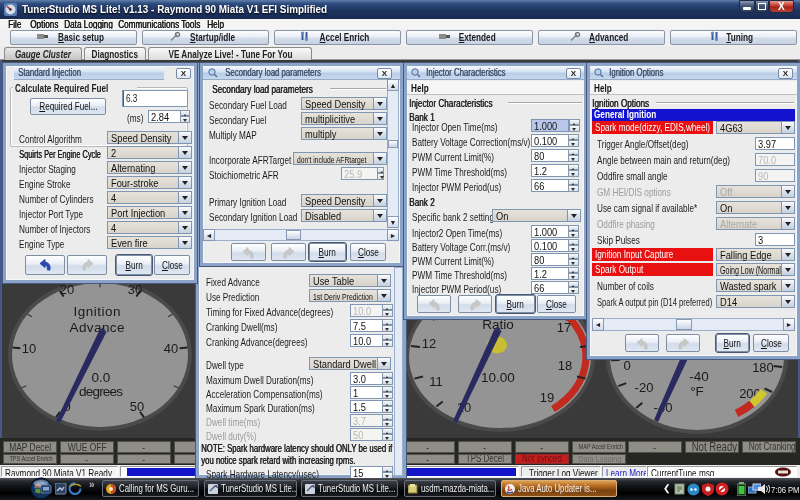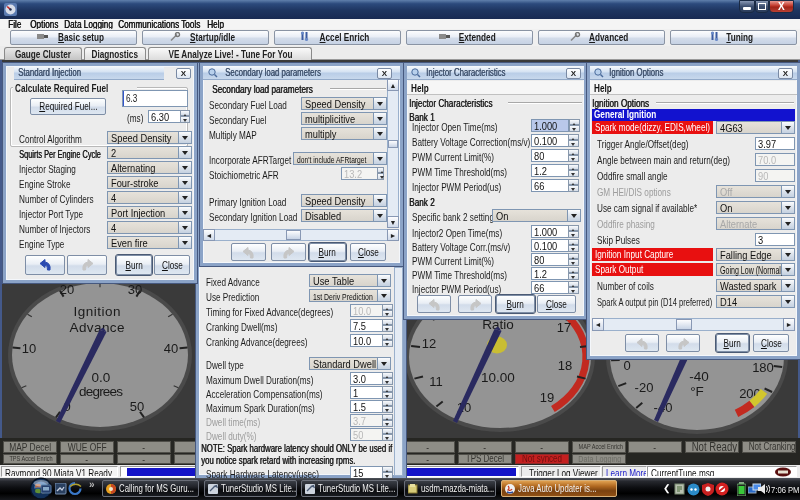--- a/index.html
+++ b/index.html
@@ -11,21 +11,21 @@
 #menubar { left:0; top:19px; width:800px; height:10px; background:#f4f4f4; }
 #toolbar { left:0; top:29px; width:800px; height:17px; background:#f0f0f0; }
 #tabrow { left:0; top:46px; width:800px; height:14px; background:#ececec; border-bottom:1px solid #9a9a9a; }
 .menu { position:absolute; font-size:10.5px; color:#111; text-shadow:0.5px 0 0 #111; }
 .menu u, .btn u, .tbtn u { text-decoration:underline; }
 .tbtn { position:absolute; top:30px; height:15px; border:1px solid #8a94a4; border-radius:2px;
   background:linear-gradient(#fdfdfe, #e9eef6 45%, #d3dcea 55%, #c6d2e4);
   font-size:10.5px; font-weight:bold; color:#1a1a1a; text-align:center; line-height:13px; }
 .tab { position:absolute; top:47px; height:13px; border:1px solid #8a8a8a; border-bottom:none; border-radius:3px 3px 0 0;
   background:linear-gradient(#fafafa,#dcdcdc); font-size:10.5px; font-weight:bold; color:#222; text-align:center; line-height:12px; }
-.tab.sel { background:linear-gradient(#e8e8e8,#c4c4c4); }
+.tab.sel { background:linear-gradient(#e8e8e8,#c4c4c4);font-style:italic; }
 .wbtn { position:absolute; top:0; height:13px; border-radius:0 0 4px 4px; border:1px solid #1a2a44; }
 .dlg { position:absolute; background:#ececec; border:3px solid #8ba3c7; outline:1px solid #46587e; box-shadow:inset 0 0 0 1px #f4f7fb; }
 .dtitle { position:absolute; height:14px;
   background:linear-gradient(#f7fafd, #d5e2f2 45%, #b9cde7 55%, #c8d8ec);
   border-bottom:1px solid #93aac9; font-size:10px; color:#41536e; text-shadow:0.5px 0 0 #41536e; }
 .dtitle span.t { position:absolute; top:1px; }
 .xbtn { position:absolute; width:15px; height:11px; border:1px solid #7a8aa4; border-radius:2px;
   background:linear-gradient(#fff,#dde6f2); color:#222; font-size:8px; font-weight:bold; text-align:center; line-height:10px; }
 .mbar { position:absolute; height:14px; background:#f6f6f6; border-bottom:1px solid #c0c0c0;
   font-size:10.5px; font-weight:bold; color:#111; }
@@ -171,20 +171,21 @@
 <div class="ind" style="left:458px;top:454px;width:54px;height:10px;font-size:10px;line-height:8px;"><span>TPS Decel</span></div>
 <div class="ind" style="left:515px;top:454px;width:54px;height:10px;font-size:10px;line-height:8px;background:#c41f1f;color:#701010;border-color:#8e2a2a"><span>Not synced</span></div>
 <div class="ind" style="left:572px;top:454px;width:54px;height:10px;font-size:9px;line-height:8px;color:#6d6d66"><span>Data Logging</span></div>
 <div class="abs" id="titlebar"></div>
 <svg class="abs" style="left:4px;top:2px" width="15" height="15">
 <rect x="0" y="1" width="13" height="13" rx="2" fill="#5a7ab0"></rect>
 <circle cx="6.5" cy="7.5" r="5" fill="#d8dde8"></circle>
 <path d="M6.5 7.5 L3.2 4.5" stroke="#c02020" stroke-width="1.6"></path>
 <circle cx="6.5" cy="7.5" r="1.2" fill="#203050"></circle>
     </svg>
+<div class="abs" style="left:22px;top:3px;color:#fff;font-size:11px;font-weight:bold;text-shadow:0 1px 2px #000"><span class="tx" style="transform:scaleX(0.9)">TunerStudio MS Lite! v1.13 - Raymond 90 Miata V1 EFI Simplified</span></div>
 <div class="abs wbtn" style="left:739px;width:16px;background:linear-gradient(#8898b4,#3c4e6e 50%,#2a3c5c)"></div>
 <div class="abs wbtn" style="left:755px;width:14px;background:linear-gradient(#8898b4,#3c4e6e 50%,#2a3c5c)"></div>
 <div class="abs wbtn" style="left:769px;width:25px;background:linear-gradient(#e89890,#c03528 45%,#a02318 55%,#b84034)"></div>
 <div class="abs" style="left:743px;top:7px;width:8px;height:2.5px;background:#fff;border-radius:1px"></div>
 <div class="abs" style="left:758px;top:3px;width:8px;height:7px;border:1.6px solid #fff"></div>
 <div class="abs" style="left:778px;top:1px;color:#fff;font-size:10px;font-weight:bold">X</div>
 <div class="abs" id="menubar"></div>
 <div class="menu" style="left:8px;top:18px"><span class="tx"><u>F</u>ile</span></div>
 <div class="menu" style="left:30px;top:18px"><span class="tx"><u>O</u>ptions</span></div>
 <div class="menu" style="left:64px;top:18px"><span class="tx"><u>D</u>ata Logging</span></div>
@@ -358,21 +359,21 @@
       <i>multiply</i>
       <div class="carrow"></div>
     </div>
 <div class="lbl " style="left:209px;top:154px">Incorporate AFRTarget</div>
 <div class="combo" style="left:293px;top:152px;width:94px;height:13px">
       <i><span style="display:inline-block;font-size:9px;transform:scaleX(0.8);transform-origin:0 0">don't include AFRtarget</span></i>
       <div class="carrow"></div>
     </div>
 <div class="lbl " style="left:209px;top:169px">Stoichiometric AFR</div>
 <div class="spin dis" style="left:341px;top:167px;width:37px;height:13px">
-      <i>13.2</i>
+      <i>25.9</i>
       <div class="sarrows" style="width:7px;right:-7px">
         <div class="up" style="width:7px;height:6px"></div>
         <div class="dn" style="width:7px;height:7px;top:6px"></div>
       </div>
     </div>
 <div class="lbl " style="left:209px;top:196px">Primary Ignition Load</div>
 <div class="combo" style="left:301px;top:194px;width:86px;height:13px">
       <i>Speed Density</i>
       <div class="carrow"></div>
     </div>
@@ -403,21 +404,21 @@
     </div>
 <div class="xbtn" style="left:176px;top:68px">X</div>
 <div class="grp" style="left:10px;top:87px;width:178px;height:60px"></div>
 <div class="abs" style="left:13px;top:82px;background:#ececec;padding:0 2px;font-size:10.5px;font-weight:bold;color:#1c1c1c"><span class="tx">Calculate Required Fuel</span></div>
 <div class="btn" style="left:30px;top:98px;width:76px;height:17px;line-height:15px"><span class="txc"><u>R</u>equired Fuel...</span></div>
 <div class="abs" style="left:122px;top:90px;width:66px;height:17px;background:#fff;border:1px solid #7f96b2"></div>
 <div class="abs" style="left:123px;top:91px;width:1px;height:15px;background:#3355cc"></div>
 <div class="lbl " style="left:126px;top:92px">6.3</div>
 <div class="lbl " style="left:127px;top:112px">(ms)</div>
 <div class="spin" style="left:148px;top:110px;width:33px;height:13px">
-      <i>6.30</i>
+      <i>2.84</i>
       <div class="sarrows" style="width:10px;right:-10px">
         <div class="up" style="width:10px;height:6px"></div>
         <div class="dn" style="width:10px;height:7px;top:6px"></div>
       </div>
     </div>
 <div class="lbl " style="left:19px;top:133px">Control Algorithm</div>
 <div class="combo" style="left:107px;top:131px;width:85px;height:13px">
       <i>Speed Density</i>
       <div class="carrow"></div>
     </div>

